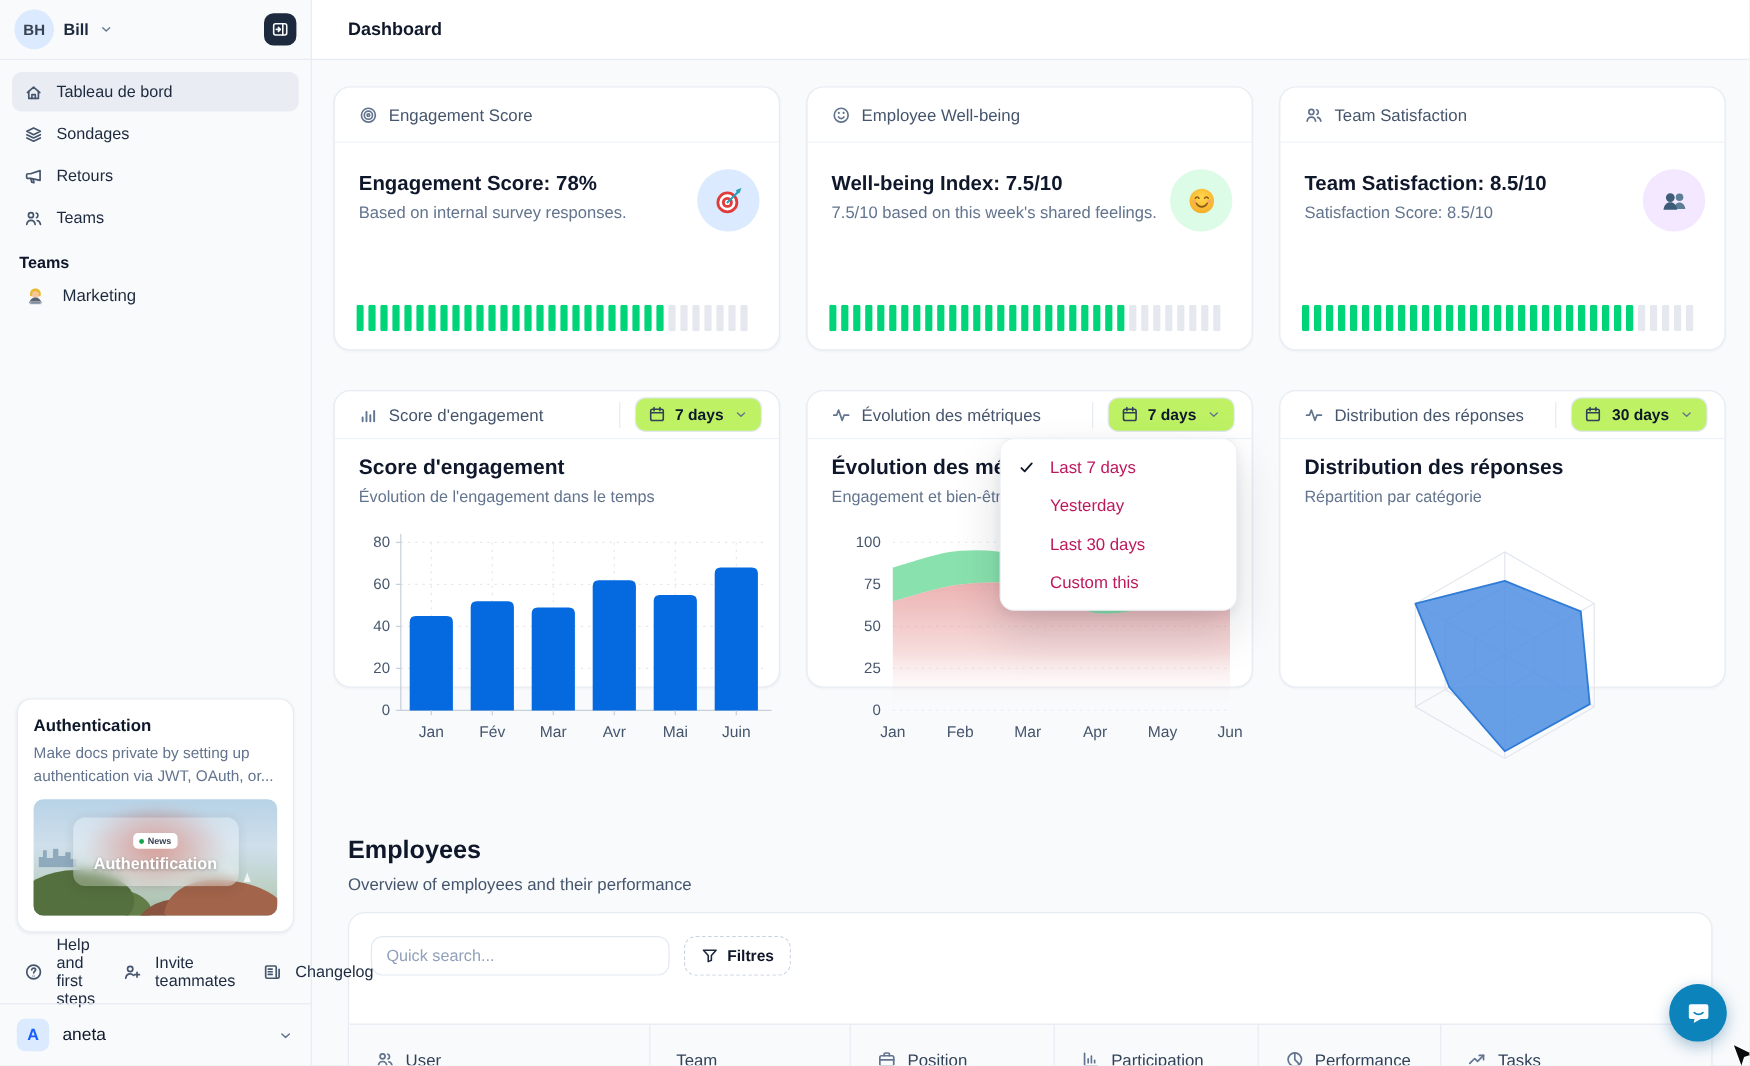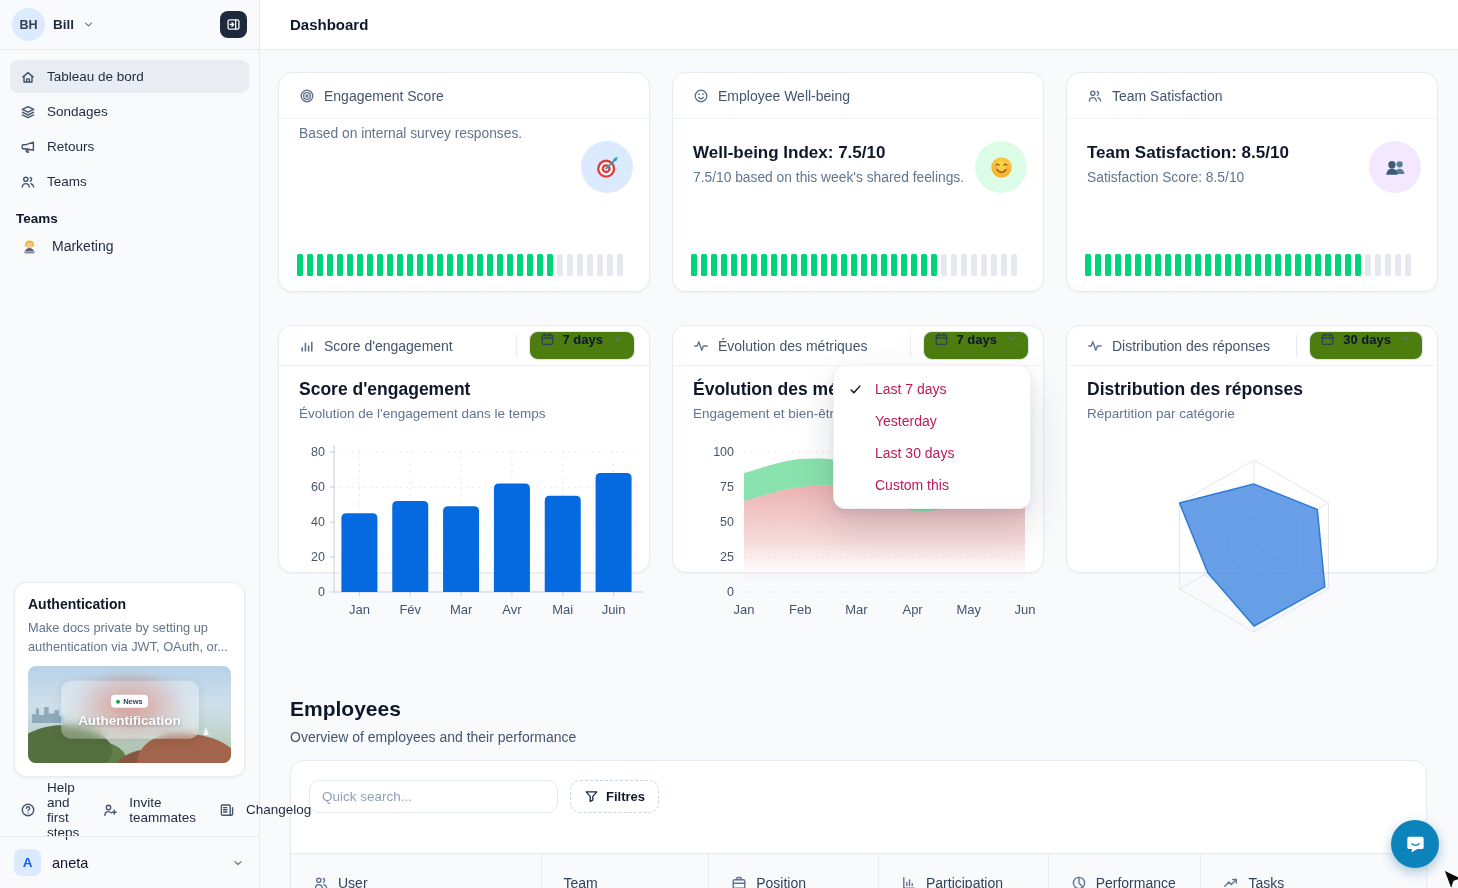--- a/index.html
+++ b/index.html
@@ -49,21 +49,21 @@
 .sc1{left:278px}.sc2{left:672px}.sc3{left:1066px}
 .chart-card{top:325px;width:372px;height:248px}
 .cc1{left:278px}.cc2{left:672px}.cc3{left:1066px}
 .card-head{display:flex;align-items:center;gap:9px;padding:0 14px 0 20px;border-bottom:1px solid #eef2f7;color:#45556c}
 .stat-card .card-head{height:46px}
 .chart-card .card-head{height:40px}
 .ch-icon{display:flex;color:#62748e}
 .ch-label{font-size:14px;font-weight:500;color:#45556c;white-space:nowrap}
 .head-right{margin-left:auto;display:flex;align-items:center;gap:12px}
 .vdiv{width:1px;height:22px;background:#e7ecf2}
-.range-btn{display:flex;gap:8px;height:29px;padding:0 10px;background:#4d7c0f;border:1px solid #e2e8f0;border-radius:9px;font-family:inherit;font-size:13px;font-weight:600;color:#0f172b;cursor:pointer;white-space:nowrap}
+.range-btn{display:flex;align-items:center;gap:8px;height:29px;padding:0 10px;background:#bef264;border:1px solid #e2e8f0;border-radius:9px;font-family:inherit;font-size:13px;font-weight:600;color:#0f172b;cursor:pointer;white-space:nowrap}
 .range-btn .cal{display:flex;color:#314158}
 .stat-body{position:relative;height:173px}
 .stat-title{padding:24px 20px 0;font-size:17px;font-weight:700;color:#0f172b}
 .stat-sub{padding:7px 20px 0;font-size:13.8px;color:#62748e}
 .stat-emoji{position:absolute;top:22px;right:16px;width:52px;height:52px;border-radius:50%;display:flex;align-items:center;justify-content:center}
 .progress{position:absolute;left:18px;right:18px;bottom:16px;height:22px;display:flex;gap:4px;overflow:hidden}
 .progress span{width:6px;border-radius:1.5px;background:#e5e9ef;flex:none}
 .progress span.on{background:var(--green,#00d478)}
 .chart-title{margin:13px 20px 0;font-size:17.5px;font-weight:700;color:#0f172b;white-space:nowrap}
 .chart-sub{margin:6px 20px 0;font-size:13.5px;color:#62748e;white-space:nowrap}
@@ -246,20 +246,21 @@
       <span class="ch-icon">
           <svg width="16" height="16" viewBox="0 0 16 16" fill="none" stroke="currentColor" stroke-width="1.4" stroke-linecap="round" stroke-linejoin="round">
             <circle cx="8" cy="8" r="5.8"></circle>
             <circle cx="8" cy="8" r="3.4"></circle>
             <circle cx="8" cy="8" r="1.1"></circle>
           </svg>
         </span>
       <span class="ch-label">Engagement Score</span>
     </div>
     <div class="stat-body">
+      <div class="stat-title">Engagement Score: 78%</div>
       <div class="stat-sub">Based on internal survey responses.</div>
       <div class="stat-emoji" style="background:#dbeafe">
         <svg viewBox="0 0 28 28" width="27" height="27">
           <circle cx="12.6" cy="15.2" r="9.4" fill="#e23b3b"></circle>
             <circle cx="12.6" cy="15.2" r="7" fill="#fff"></circle>
           <circle cx="12.6" cy="15.2" r="4.7" fill="#e23b3b"></circle>
             <circle cx="12.6" cy="15.2" r="2.2" fill="#fff"></circle>
           <line x1="12.6" y1="15.2" x2="21.6" y2="6.4" stroke="#28a0b8" stroke-width="1.8" stroke-linecap="round"></line>
           <path d="M20.2 4.6l4.6-1.8-1.8 4.6-2.4-.4z" fill="#28a0b8"></path>
         </svg>

